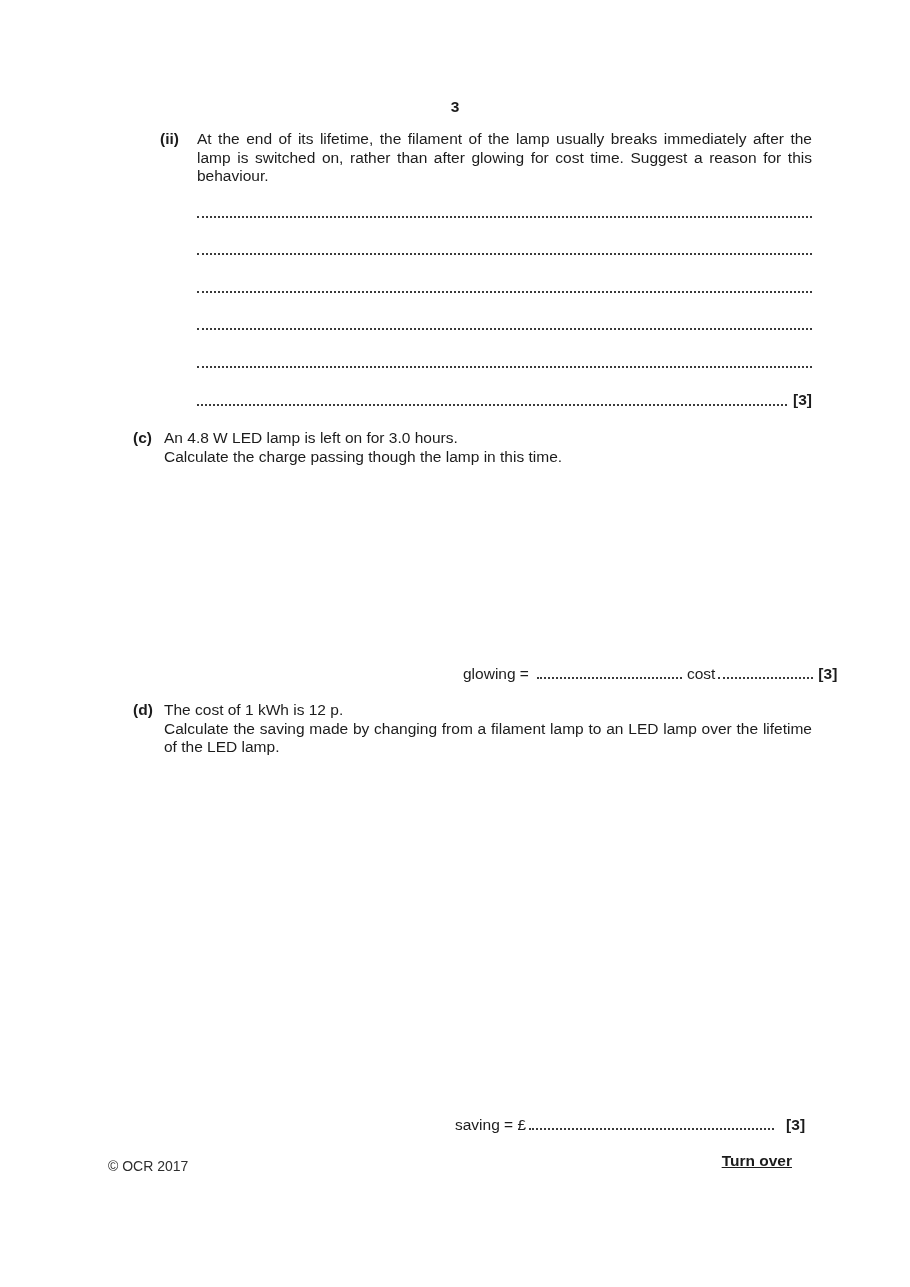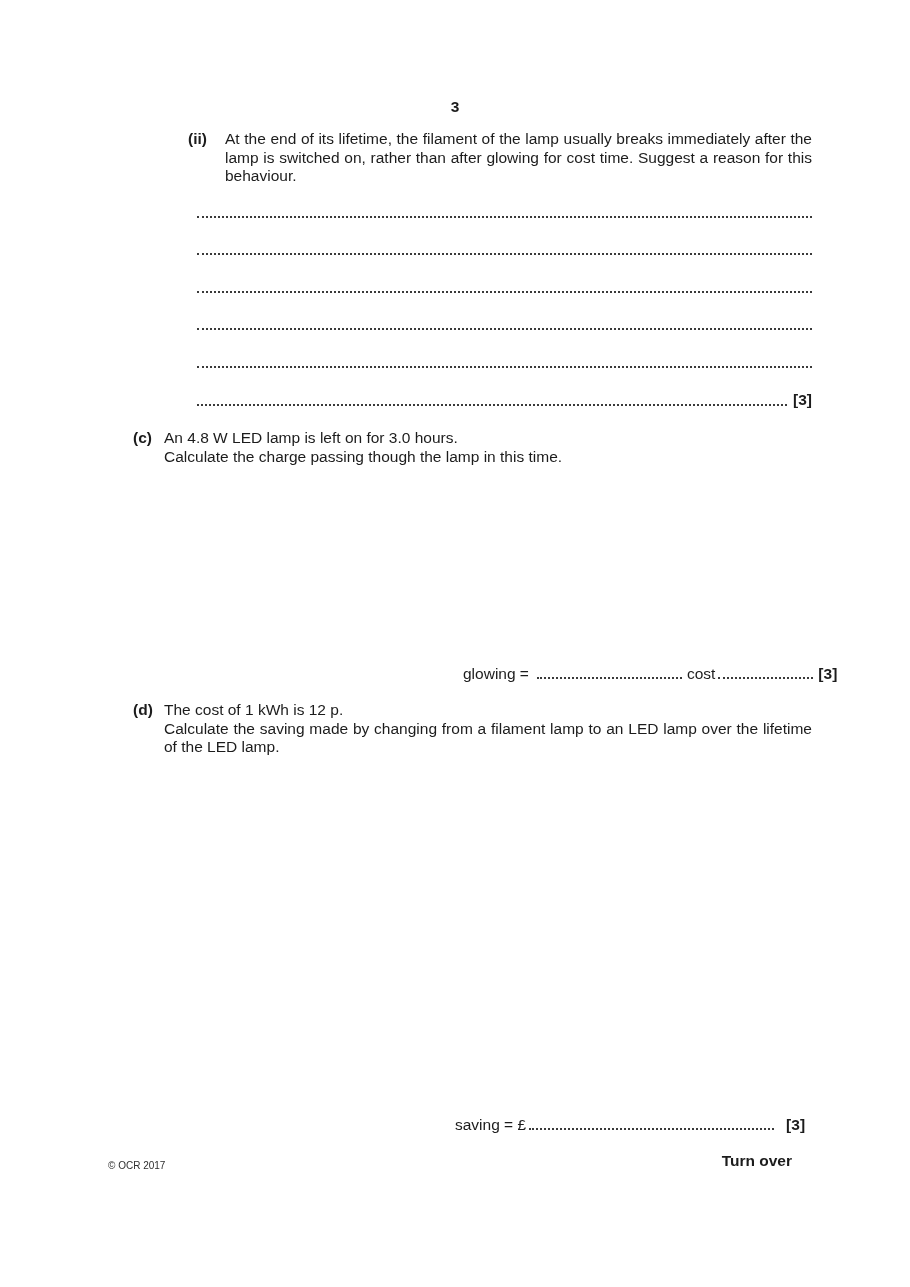--- a/index.html
+++ b/index.html
@@ -29,21 +29,21 @@
   
   .qblock {
     position: absolute;
     display: flex;
   }
   .qblock .marker {
     font-weight: bold;
     flex: 0 0 auto;
   }
   .qii { top: 130px; left: 160px; width: 652px; }
-  .qii .marker { width: 37px; margin-left: 28px; }
+  .qii .marker { width: 37px; }
   .qii .qtext { width: 615px; text-align: justify; }
 
   .qc { top: 429px; left: 133px; width: 679px; }
   .qc .marker { width: 31px; }
   .qc .qtext { width: 648px; }
 
   .qd { top: 701px; left: 133px; width: 679px; }
   .qd .marker { width: 31px; }
   .qd .qtext { width: 648px; text-align: justify; }
 
@@ -87,28 +87,29 @@
   }
   .w145 { width: 145px; margin-left: 8px; margin-right: 5px; }
   .w95  { width: 95px;  margin-left: 3px; margin-right: 5px; }
   .w245 { width: 245px; margin-left: 3px; margin-right: 12px; }
 
   
   .footer-left {
     position: absolute;
     top: 1157px;
     left: 108px;
-    font-size: 10px;
+    font-size: 14px;
     color: #2e2e2e;
   }
   .footer-right {
     position: absolute;
     top: 1152px;
     right: 118px;
     font-weight: bold;
+    text-decoration: underline;
   }
 </style>
 </head>
 <body>
 
 <div class="page">
 
   <div class="pagenum">3</div>
 
   <div class="qblock qii">

